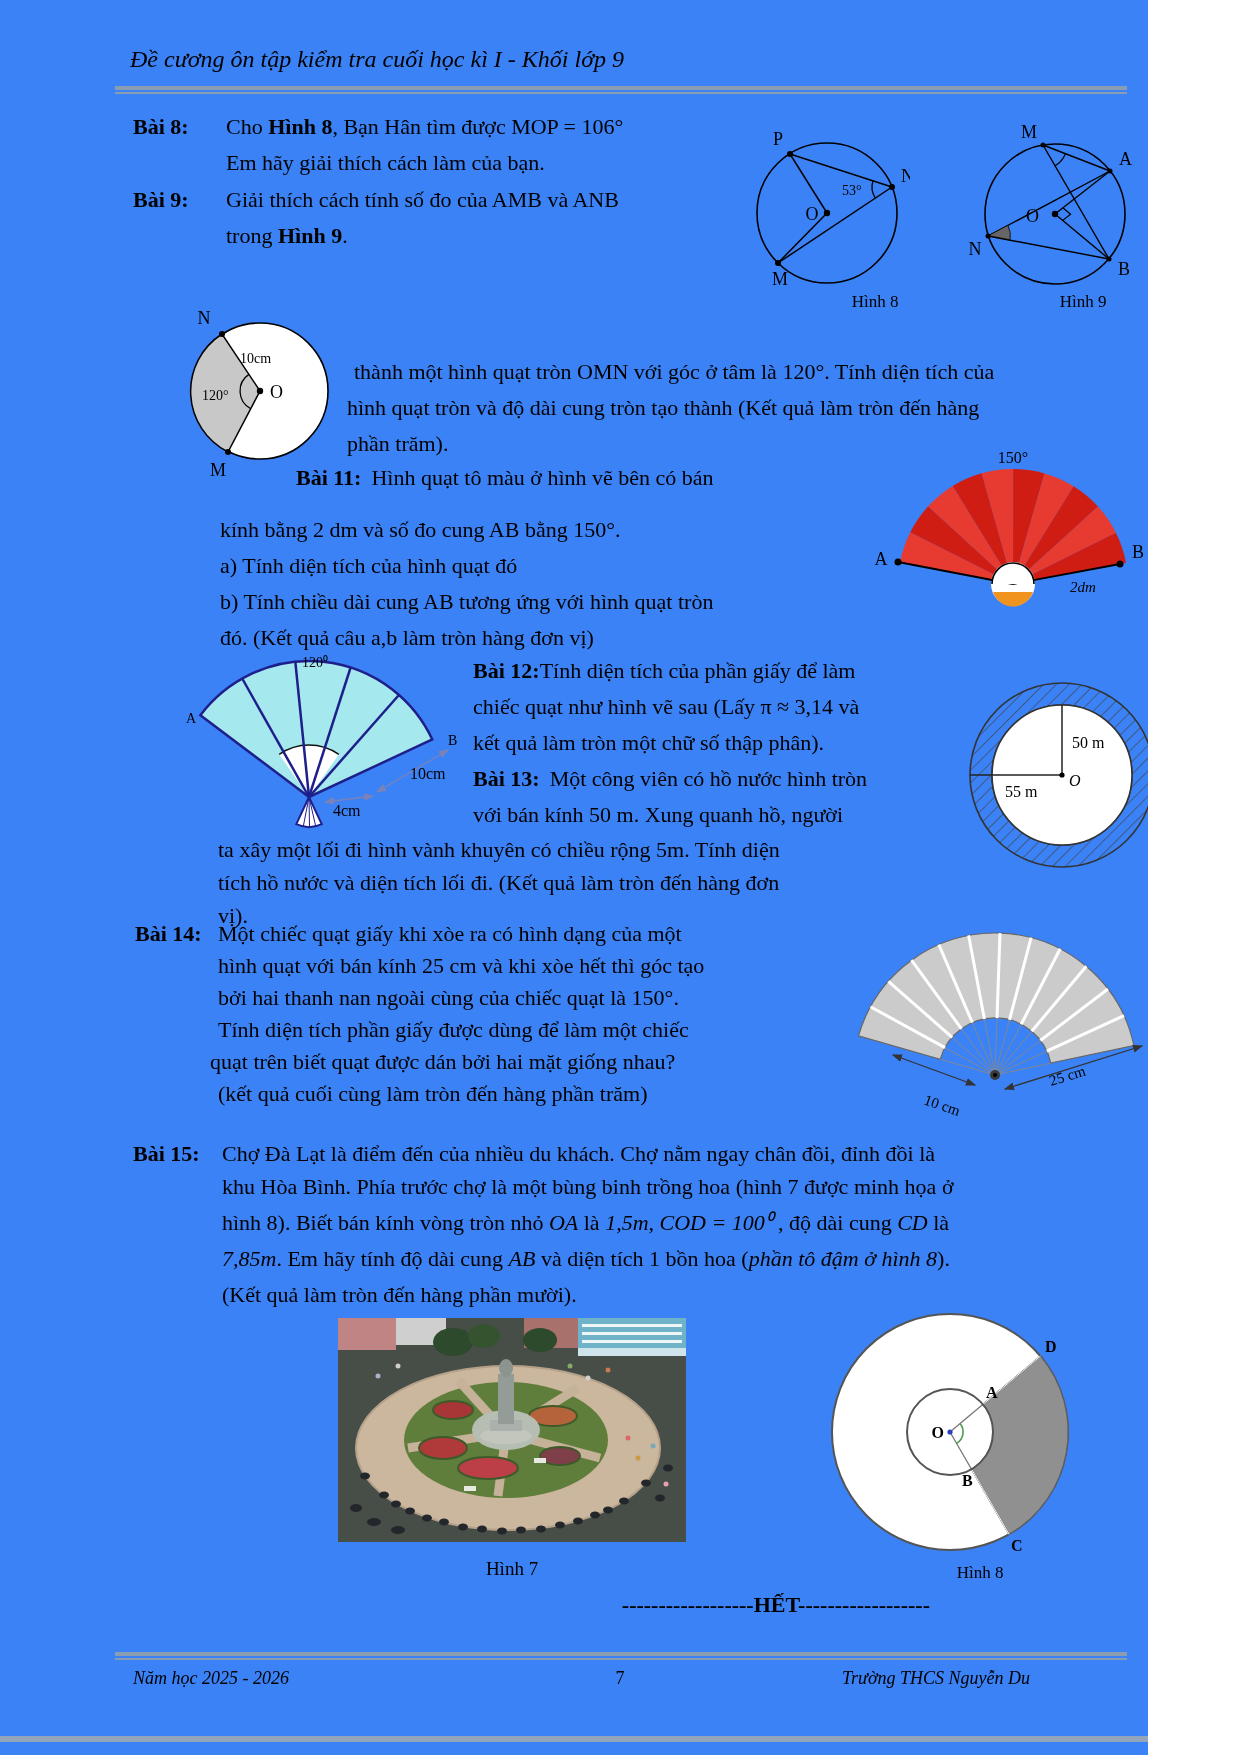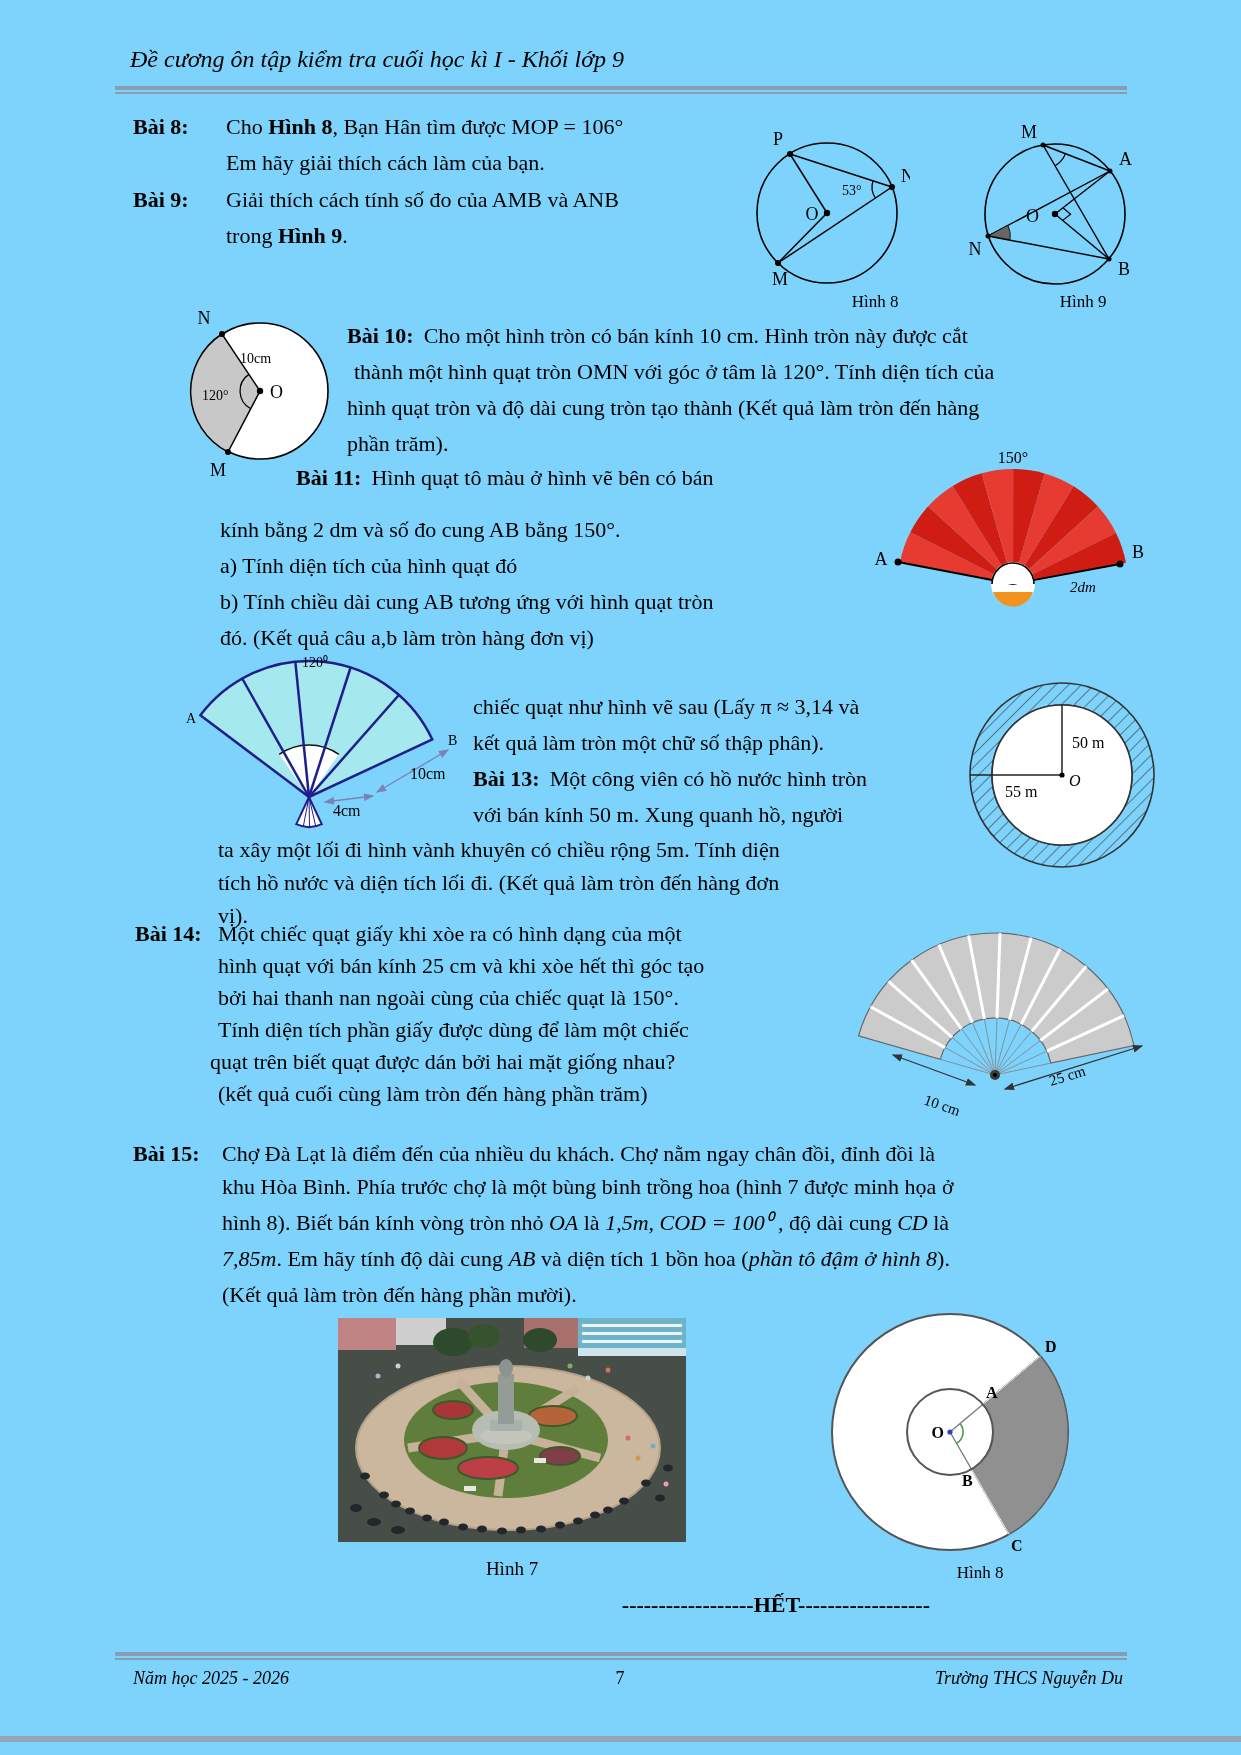--- a/index.html
+++ b/index.html
@@ -1,16 +1,16 @@
 <!DOCTYPE html>
 <html><head>
 <meta charset="utf-8">
 <style>
   html,body{margin:0;padding:0;background:#fff;}
-  .page{position:relative;width:1241px;height:1755px;background:#7dd3fc;
+  .page{position:relative;width:1148px;height:1755px;background:#3b82f6;
         font-family:"Liberation Serif",serif;color:#000;overflow:hidden;}
   .ln{position:absolute;font-size:22px;line-height:27px;white-space:nowrap;}
   .bold{font-weight:bold;}
   .it{font-style:italic;}
   .lbl-sp{margin-right:10px;}
   .seg-b{font-weight:bold;}
   .seg-i{font-style:italic;}
   .title{position:absolute;left:130px;top:46px;font-size:24px;font-style:italic;}
   .rule{position:absolute;left:115px;width:1012px;}
   .rule .r1{height:4px;background:#8a9cb2;}
@@ -92,23 +92,20 @@
     <circle cx="52" cy="34" r="3" fill="#000"></circle>
       <circle cx="58" cy="152" r="3" fill="#000"></circle>
     <circle cx="90" cy="91" r="3.2" fill="#000"></circle>
     <text x="34" y="24" font-size="18" text-anchor="middle">N</text>
     <text x="48" y="176" font-size="18" text-anchor="middle">M</text>
     <text x="100" y="98" font-size="18">O</text>
     <text x="70" y="63" font-size="14">10cm</text>
     <text x="32" y="100" font-size="14">120°</text>
   </svg>
 
-  <div class="ln" style="left:347px;top:322px">
-    <span class="bold lbl-sp">Bài 10:</span><span>Cho một hình tròn có bán kính 10 cm. Hình tròn này được cắt</span>
-  </div>
   <div class="ln" style="left:354px;top:358px">thành một hình quạt tròn OMN với góc ở tâm là 120°. Tính diện tích của</div>
   <div class="ln" style="left:347px;top:394px">hình quạt tròn và độ dài cung tròn tạo thành (Kết quả làm tròn đến hàng</div>
   <div class="ln" style="left:347px;top:430px">phần trăm).</div>
 
   <div class="ln" style="left:296px;top:464px">
     <span class="bold lbl-sp">Bài 11:</span><span>Hình quạt tô màu ở hình vẽ bên có bán</span>
   </div>
   <div class="ln" style="left:220px;top:516px">kính bằng 2 dm và số đo cung AB bằng 150°.</div>
   <div class="ln" style="left:220px;top:552px">a) Tính diện tích của hình quạt đó</div>
   <div class="ln" style="left:220px;top:588px">b) Tính chiều dài cung AB tương ứng với hình quạt tròn</div>
@@ -157,20 +154,23 @@
     <line x1="149" y1="144" x2="143.3" y2="173.4" stroke="#1f1f8b" stroke-width="1"></line>
     <line x1="165" y1="149" x2="213" y2="143" stroke="#7a82b8" stroke-width="1.3" marker-start="url(#ah2)" marker-end="url(#ah2)"></line>
     <line x1="217" y1="139" x2="288" y2="97" stroke="#7a82b8" stroke-width="1.3" marker-start="url(#ah2)" marker-end="url(#ah2)"></line>
     <text x="142" y="14" font-size="14">120⁰</text>
     <text x="36" y="70" font-size="14" text-anchor="end">A</text>
     <text x="288" y="92" font-size="14">B</text>
     <text x="250" y="126" font-size="16">10cm</text>
     <text x="173" y="163" font-size="16">4cm</text>
   </svg>
 
+  <div class="ln" style="left:473px;top:657px">
+    <span class="bold">Bài 12:</span><span>Tính diện tích của phần giấy để làm</span>
+  </div>
   <div class="ln" style="left:473px;top:693px">chiếc quạt như hình vẽ sau (Lấy π ≈ 3,14 và</div>
   <div class="ln" style="left:473px;top:729px">kết quả làm tròn một chữ số thập phân).</div>
 
   <div class="ln" style="left:473px;top:765px">
     <span class="bold lbl-sp">Bài 13:</span><span>Một công viên có hồ nước hình tròn</span>
   </div>
   <div class="ln" style="left:473px;top:801px">với bán kính 50 m. Xung quanh hồ, người</div>
   <div class="ln" style="left:218px;top:836px">ta xây một lối đi hình vành khuyên có chiều rộng 5m. Tính diện</div>
   <div class="ln" style="left:218px;top:869px">tích hồ nước và diện tích lối đi. (Kết quả làm tròn đến hàng đơn</div>
   <div class="ln" style="left:218px;top:902px">vị).</div>

